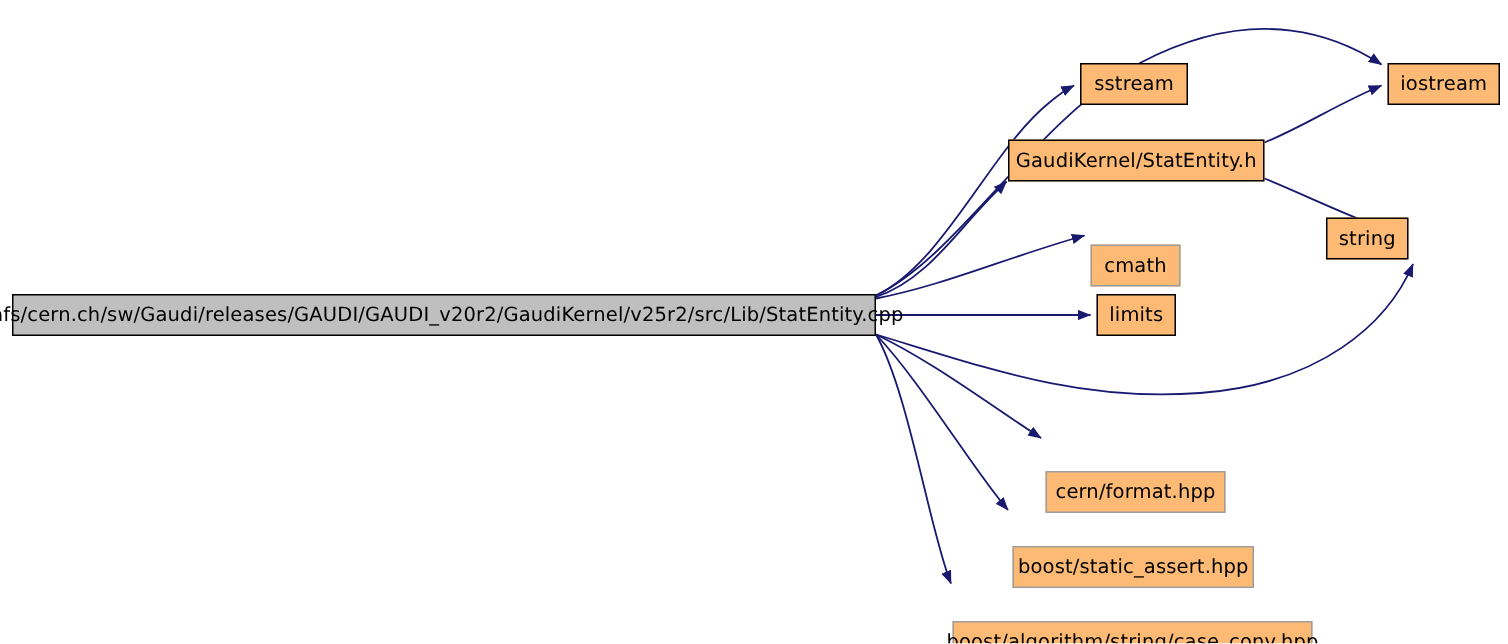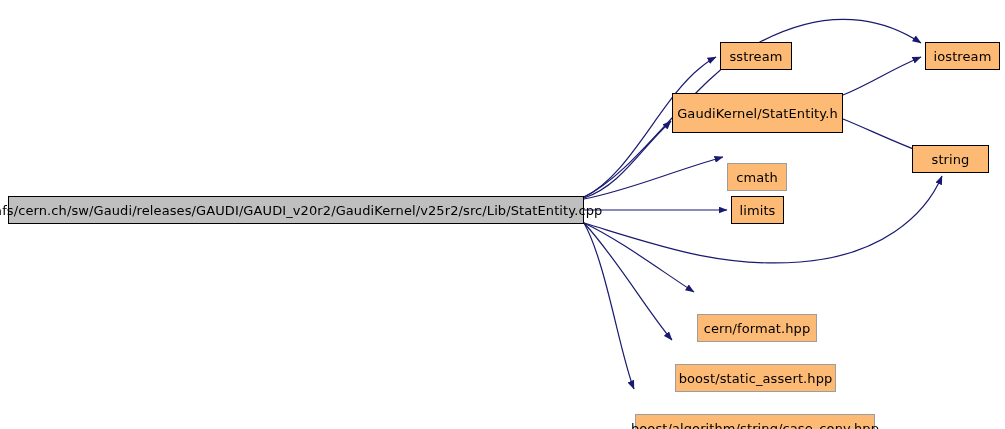--- a/index.html
+++ b/index.html
@@ -81,29 +81,29 @@
   </div>
 
   <div class="node plain" id="node-sstream" style="left: 720px; top: 42px; width: 72px; height: 28px; font-size: 13px; border-color: rgb(0, 0, 0);">
     <span class="node-label">sstream</span>
   </div>
 
   <div class="node plain" id="node-iostream" style="left: 925px; top: 42px; width: 75px; height: 28px; font-size: 13px; border-color: rgb(0, 0, 0);">
     <span class="node-label">iostream</span>
   </div>
 
-  <div class="node plain" id="node-statentity_h" style="left: 672px; top: 93px; width: 171px; height: 40px; font-size: 13px; border-color: rgb(0, 0, 0);">
+  <div class="node plain" id="node-statentity_h" style="left: 672px; top: 93px; width: 171px; height: 28px; font-size: 13px; border-color: rgb(0, 0, 0);">
     <span class="node-label">GaudiKernel/StatEntity.h</span>
   </div>
 
   <div class="node soft" id="node-cmath" style="left: 727px; top: 145px; width: 60px; height: 28px; font-size: 13px; border-color: rgb(157, 157, 157);">
     <span class="node-label">cmath</span>
   </div>
 
-  <div class="node plain" id="node-string" style="left: 912px; top: 145px; width: 77px; height: 28px; font-size: 13px; border-color: rgb(0, 0, 0);">
+  <div class="node plain" id="node-string" style="left: 884px; top: 145px; width: 55px; height: 28px; font-size: 13px; border-color: rgb(0, 0, 0);">
     <span class="node-label">string</span>
   </div>
 
   <div class="node plain" id="node-limits" style="left: 731px; top: 196px; width: 53px; height: 28px; font-size: 13px; border-color: rgb(0, 0, 0);">
     <span class="node-label">limits</span>
   </div>
 
   <div class="node soft" id="node-boost_format" style="left: 697px; top: 296px; width: 120px; height: 28px; font-size: 13px; border-color: rgb(157, 157, 157);">
     <span class="node-label">cern/format.hpp</span>
   </div>

